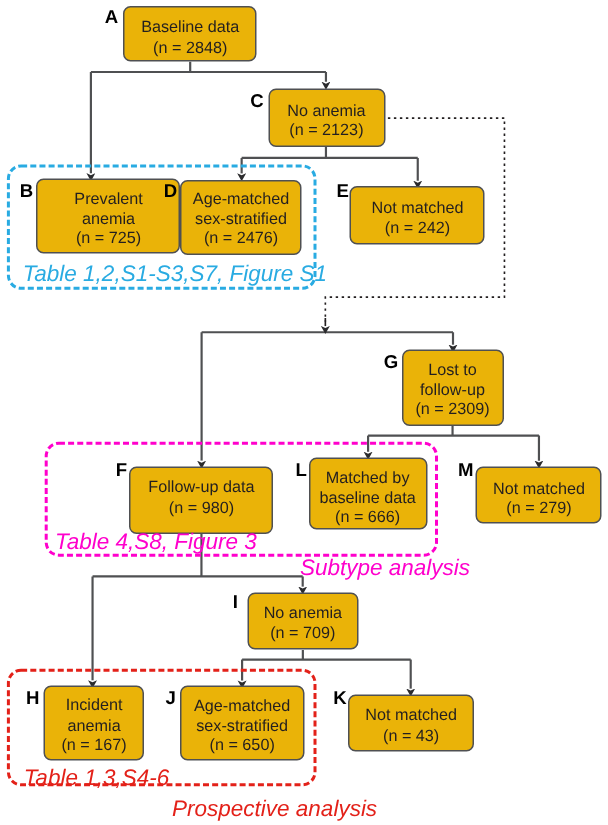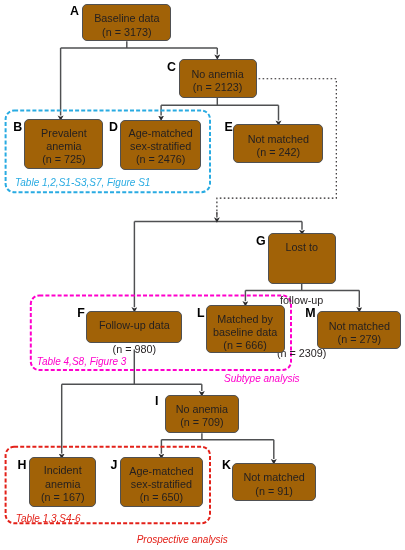--- a/index.html
+++ b/index.html
@@ -4,29 +4,29 @@
 <title>Study flow diagram</title>
 <style>
   html,body{margin:0;padding:0;background:#ffffff;}
   body{width:405px;height:550px;overflow:hidden;
        font-family:"Liberation Sans",sans-serif;
        -webkit-font-smoothing:antialiased;}
   #stage{position:relative;width:405px;height:550px;background:#fff;}
   #wires{position:absolute;left:0;top:0;width:405px;height:550px;}
 
   .node{position:absolute;box-sizing:border-box;
-        border:1.35px solid #4f5052;border-radius:5px;background:#a16207;
+        border:1.35px solid #4f5052;border-radius:5px;background:#eab308;
         display:flex;flex-direction:column;align-items:center;justify-content:flex-start;
         font-size:10.8px;line-height:13.2px;color:#231f20;text-align:center;}
   .node span{display:block;white-space:nowrap;}
 
   .tag{position:absolute;font-size:12.4px;font-weight:bold;color:#000;
        line-height:12.4px;text-align:right;}
 
-  .grplabel{position:absolute;font-size:10px;font-style:italic;
+  .grplabel{position:absolute;font-size:15px;font-style:italic;
             line-height:10.4px;white-space:nowrap;}
 </style>
 </head>
 <body>
 
 <div id="stage">
 
   <svg id="wires" viewBox="0 0 405 550" width="405" height="550">
     <defs>
       <marker id="ah" markerWidth="8" markerHeight="8" refX="0.1" refY="3" orient="auto" markerUnits="userSpaceOnUse">
@@ -69,24 +69,24 @@
     </g>
     <g id="grpboxes" fill="none" stroke-width="2" stroke-linecap="butt">
         <rect x="5.6" y="110.6" width="204.4" height="81.6" rx="8.5" ry="8.5" stroke="#29ABE2" stroke-dasharray="4 2.1"></rect>
         <rect x="30.8" y="295.5" width="260.2" height="74.6" rx="8.5" ry="8.5" stroke="#FF00CC" stroke-dasharray="4 2.1"></rect>
         <rect x="5.6" y="446.8" width="204.4" height="76.4" rx="8.5" ry="8.5" stroke="#E32119" stroke-dasharray="4 2.1"></rect>
       </g>
   </svg>
 
 <div class="node" style="left: 82.3px; top: 4px; width: 89.1px; height: 37.2px; padding-top: 7.39px;">
       <span>Baseline data</span>
-      <span>(n = 3173)</span>
+      <span>(n = 2848)</span>
     </div>
     <div class="tag" style="left: 69.9px; top: 5.1px;">A</div>
-    <div class="node" style="left: 24.4px; top: 119.4px; width: 79px; height: 49.9px; padding-top: 6.39px;">
+    <div class="node" style="left: 24.4px; top: 119.4px; width: 96px; height: 49.9px; padding-top: 6.39px;">
       <span>Prevalent</span>
       <span>anemia</span>
       <span>(n = 725)</span>
     </div>
     <div class="tag" style="left: 13.2px; top: 120.9px;">B</div>
     <div class="node" style="left: 178.5px; top: 59.3px; width: 78.2px; height: 38.4px; padding-top: 7.39px;">
       <span>No anemia</span>
       <span>(n = 2123)</span>
     </div>
     <div class="tag" style="left: 166.9px; top: 60.5px;">C</div>
@@ -94,26 +94,26 @@
       <span>Age-matched</span>
       <span>sex-stratified</span>
       <span>(n = 2476)</span>
     </div>
     <div class="tag" style="left: 109.1px; top: 120.8px;">D</div>
     <div class="node" style="left: 233.4px; top: 124.4px; width: 89.9px; height: 38.6px; padding-top: 7.39px;">
       <span>Not matched</span>
       <span>(n = 242)</span>
     </div>
     <div class="tag" style="left: 224.4px; top: 121px;">E</div>
-    <div class="node" style="left: 86.3px; top: 311px; width: 96px; height: 32px; padding-top: 7.39px; gap: 10px;">
+    <div class="node" style="left: 86.3px; top: 311px; width: 96px; height: 45px; padding-top: 7.39px;">
       <span>Follow-up data</span>
       <span>(n = 980)</span>
     </div>
     <div class="tag" style="left: 77.2px; top: 307px;">F</div>
-    <div class="node" style="left: 267.6px; top: 233.4px; width: 68.2px; height: 50.5px; padding-top: 6.39px; gap: 40px;">
+    <div class="node" style="left: 267.6px; top: 233.4px; width: 68.2px; height: 50.5px; padding-top: 6.39px;">
       <span>Lost to</span>
       <span>follow-up</span>
       <span>(n = 2309)</span>
     </div>
     <div class="tag" style="left: 255.9px; top: 235.3px;">G</div>
     <div class="node" style="left: 29.4px; top: 457.1px; width: 66.7px; height: 50.2px; padding-top: 6.39px; align-items: center;">
       <span>Incident</span>
       <span>anemia</span>
       <span>(n = 167)</span>
     </div>
@@ -124,32 +124,32 @@
     </div>
     <div class="tag" style="left: 155.1px; top: 395.1px;">I</div>
     <div class="node" style="left: 120.2px; top: 457.4px; width: 82.5px; height: 49.9px; padding-top: 6.39px;">
       <span>Age-matched</span>
       <span>sex-stratified</span>
       <span>(n = 650)</span>
     </div>
     <div class="tag" style="left: 110.4px; top: 458.9px;">J</div>
     <div class="node" style="left: 231.7px; top: 463px; width: 84.8px; height: 38.4px; padding-top: 7.39px;">
       <span>Not matched</span>
-      <span>(n = 91)</span>
+      <span>(n = 43)</span>
     </div>
     <div class="tag" style="left: 222.1px; top: 459.1px;">K</div>
     <div class="node" style="left: 205.6px; top: 305.3px; width: 79px; height: 48px; padding-top: 6.39px; justify-content: space-between;">
       <span>Matched by</span>
       <span>baseline data</span>
       <span>(n = 666)</span>
     </div>
     <div class="tag" style="left: 197px; top: 307px;">L</div>
     <div class="node" style="left: 317.4px; top: 311.2px; width: 83.9px; height: 38.2px; padding-top: 7.39px;">
       <span>Not matched</span>
       <span>(n = 279)</span>
     </div>
     <div class="tag" style="left: 305.3px; top: 307.2px;">M</div>
     <div class="grplabel" style="left: 15.1px; top: 177.7px; color: rgb(41, 171, 226);">Table 1,2,S1-S3,S7, Figure S1</div>
     <div class="grplabel" style="left: 36.7px; top: 357.3px; color: rgb(255, 0, 204);">Table 4,S8, Figure 3</div>
-    <div class="grplabel" style="left: 224px; top: 374.3px; color: rgb(255, 0, 204);">Subtype analysis</div>
+    <div class="grplabel" style="left: 200px; top: 374.3px; color: rgb(255, 0, 204);">Subtype analysis</div>
     <div class="grplabel" style="left: 15.8px; top: 514.3px; color: rgb(227, 33, 25);">Table 1,3,S4-6</div>
-    <div class="grplabel" style="left: 114.7px; top: 535px; color: rgb(227, 33, 25); margin-left: 22px;">Prospective analysis</div>
+    <div class="grplabel" style="left: 114.7px; top: 535px; color: rgb(227, 33, 25);">Prospective analysis</div>
   </div>
 
 </body></html>

